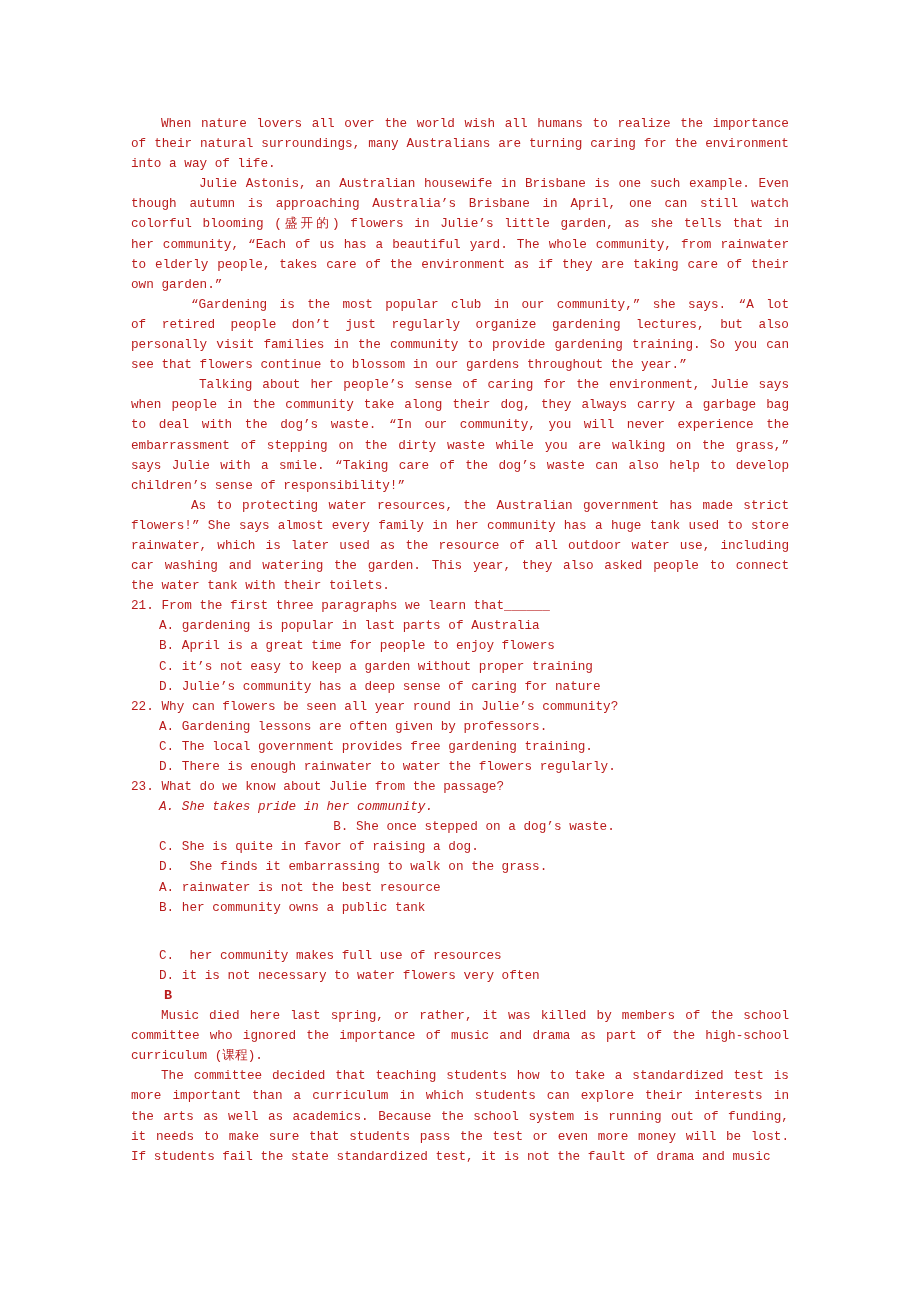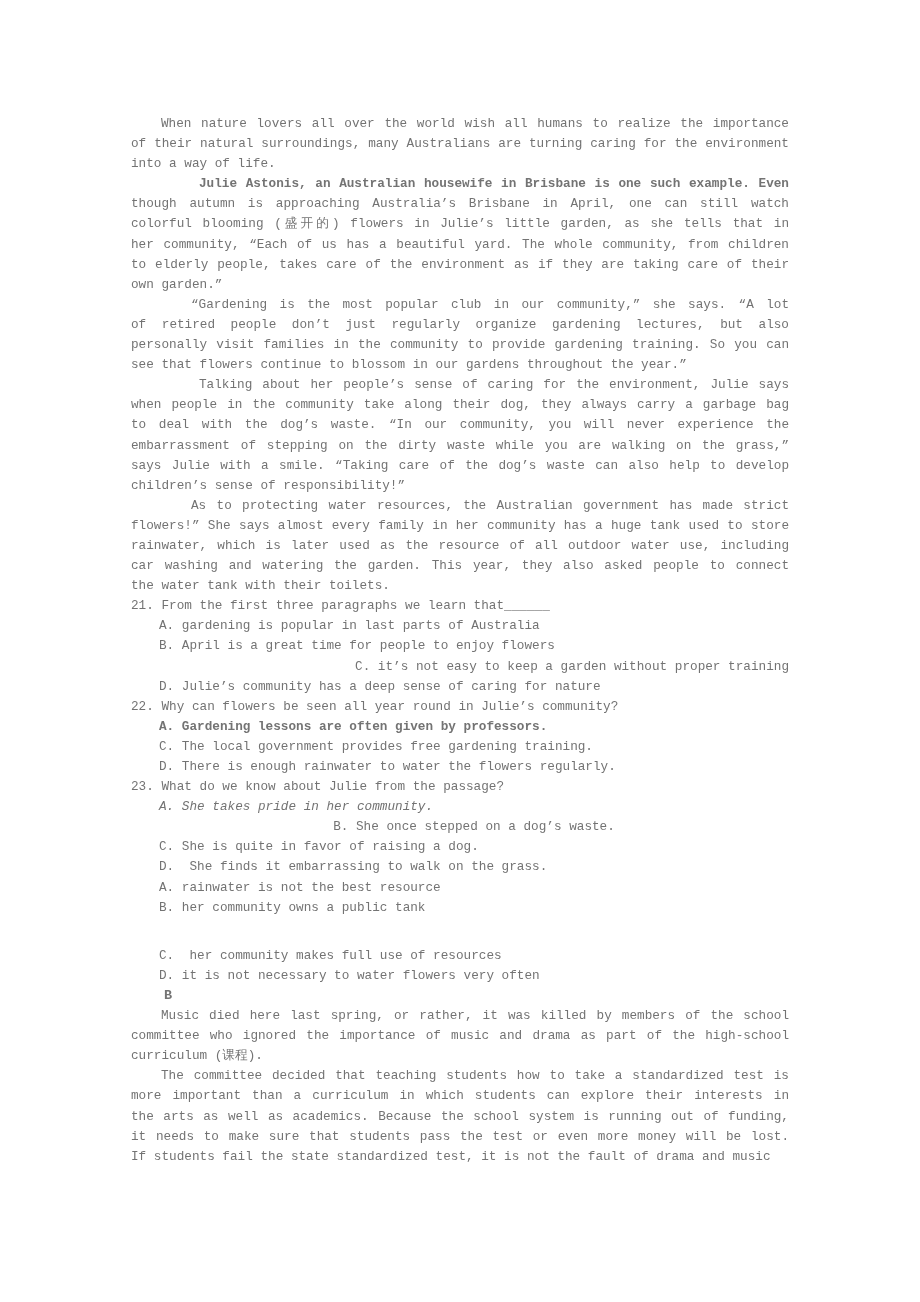--- a/index.html
+++ b/index.html
@@ -17,68 +17,68 @@
     position: absolute;
     left: 131px;
     top: 114px;
     width: 658px;
   }
   .line {
     font-family: "Liberation Mono", "DejaVu Sans Mono", monospace;
     font-size: 12.7px;
     line-height: 20.1px;
     height: 20.1px;
-    color: #737373;
+    color: #b91c1c;
     white-space: pre;          
   }
   .line.j {                    
     white-space: normal;
     text-align: justify;
     text-align-last: justify;
   }
   .line.b {                    
     font-weight: 700;
     font-size: 13.5px;
   }
 </style>
 </head>
 <body>
 
 <div id="doc">
     <div class="line j" style="padding-left: 30px;">When nature lovers all over the world wish all humans to realize the importance</div>
     <div class="line j">of their natural surroundings, many Australians are turning caring for the environment</div>
     <div class="line">into a way of life.</div>
-    <div class="line j" style="padding-left: 68px; font-weight: bold;">Julie Astonis, an Australian housewife in Brisbane is one such example. Even</div>
+    <div class="line j" style="padding-left: 68px;">Julie Astonis, an Australian housewife in Brisbane is one such example. Even</div>
     <div class="line j">though autumn is approaching Australia’s Brisbane in April, one can still watch</div>
     <div class="line j">colorful blooming (盛开的) flowers in Julie’s little garden, as she tells that in</div>
-    <div class="line j">her community, “Each of us has a beautiful yard. The whole community, from children</div>
+    <div class="line j">her community, “Each of us has a beautiful yard. The whole community, from rainwater</div>
     <div class="line j">to elderly people, takes care of the environment as if they are taking care of their</div>
     <div class="line">own garden.”</div>
     <div class="line j" style="padding-left: 60px;">“Gardening is the most popular club in our community,” she says. “A lot</div>
     <div class="line j">of retired people don’t just regularly organize gardening lectures, but also</div>
     <div class="line j">personally visit families in the community to provide gardening training. So you can</div>
     <div class="line">see that flowers continue to blossom in our gardens throughout the year.”</div>
     <div class="line j" style="padding-left: 68px;">Talking about her people’s sense of caring for the environment, Julie says</div>
     <div class="line j">when people in the community take along their dog, they always carry a garbage bag</div>
     <div class="line j">to deal with the dog’s waste. “In our community, you will never experience the</div>
     <div class="line j">embarrassment of stepping on the dirty waste while you are walking on the grass,”</div>
     <div class="line j">says Julie with a smile. “Taking care of the dog’s waste can also help to develop</div>
     <div class="line">children’s sense of responsibility!”</div>
     <div class="line j" style="padding-left: 60px;">As to protecting water resources, the Australian government has made strict</div>
     <div class="line j">flowers!” She says almost every family in her community has a huge tank used to store</div>
     <div class="line j">rainwater, which is later used as the resource of all outdoor water use, including</div>
     <div class="line j">car washing and watering the garden. This year, they also asked people to connect</div>
     <div class="line">the water tank with their toilets.</div>
     <div class="line">21. From the first three paragraphs we learn that______</div>
     <div class="line" style="padding-left: 28px;">A. gardening is popular in last parts of Australia</div>
     <div class="line" style="padding-left: 28px;">B. April is a great time for people to enjoy flowers</div>
-    <div class="line" style="padding-left: 28px; text-align: right;">C. it’s not easy to keep a garden without proper training</div>
+    <div class="line" style="padding-left: 28px;">C. it’s not easy to keep a garden without proper training</div>
     <div class="line" style="padding-left: 28px;">D. Julie’s community has a deep sense of caring for nature</div>
     <div class="line">22. Why can flowers be seen all year round in Julie’s community?</div>
-    <div class="line" style="padding-left: 28px; font-weight: bold;">A. Gardening lessons are often given by professors.</div>
+    <div class="line" style="padding-left: 28px;">A. Gardening lessons are often given by professors.</div>
     <div class="line" style="padding-left: 28px;">C. The local government provides free gardening training.</div>
     <div class="line" style="padding-left: 28px;">D. There is enough rainwater to water the flowers regularly.</div>
     <div class="line">23. What do we know about Julie from the passage?</div>
     <div class="line" style="padding-left: 28px; font-style: italic;">A. She takes pride in her community.</div>
     <div class="line" style="padding-left: 28px; text-align: center;">B. She once stepped on a dog’s waste.</div>
     <div class="line" style="padding-left: 28px;">C. She is quite in favor of raising a dog.</div>
     <div class="line" style="padding-left: 28px;">D.  She finds it embarrassing to walk on the grass.</div>
     <div class="line" style="padding-left: 28px;">A. rainwater is not the best resource</div>
     <div class="line" style="padding-left: 28px;">B. her community owns a public tank</div>
     <div class="line" style="padding-left: 28px; margin-top: 28px;">C.  her community makes full use of resources</div>

